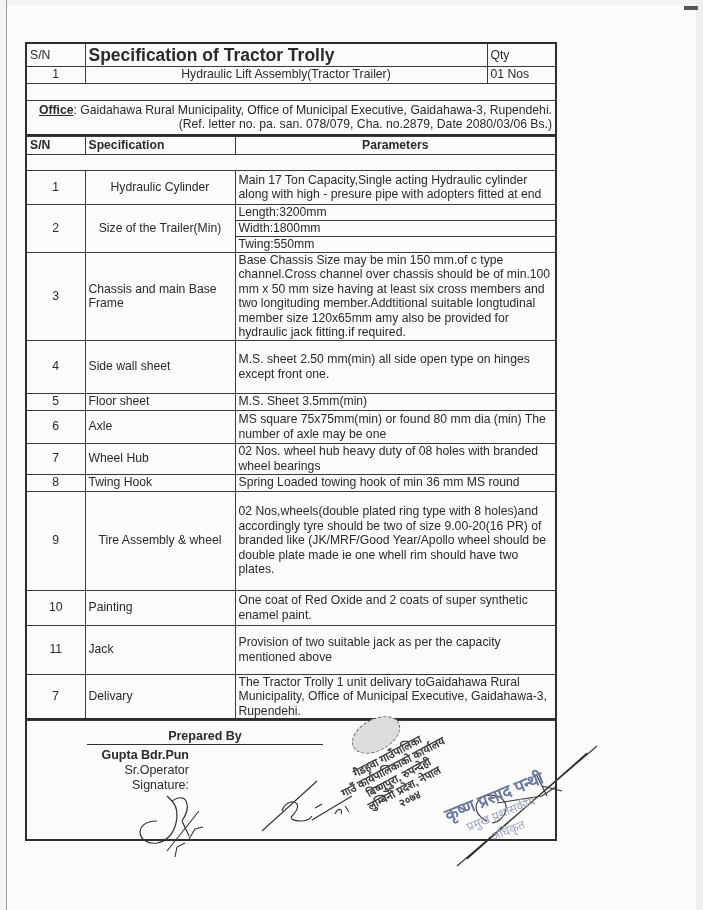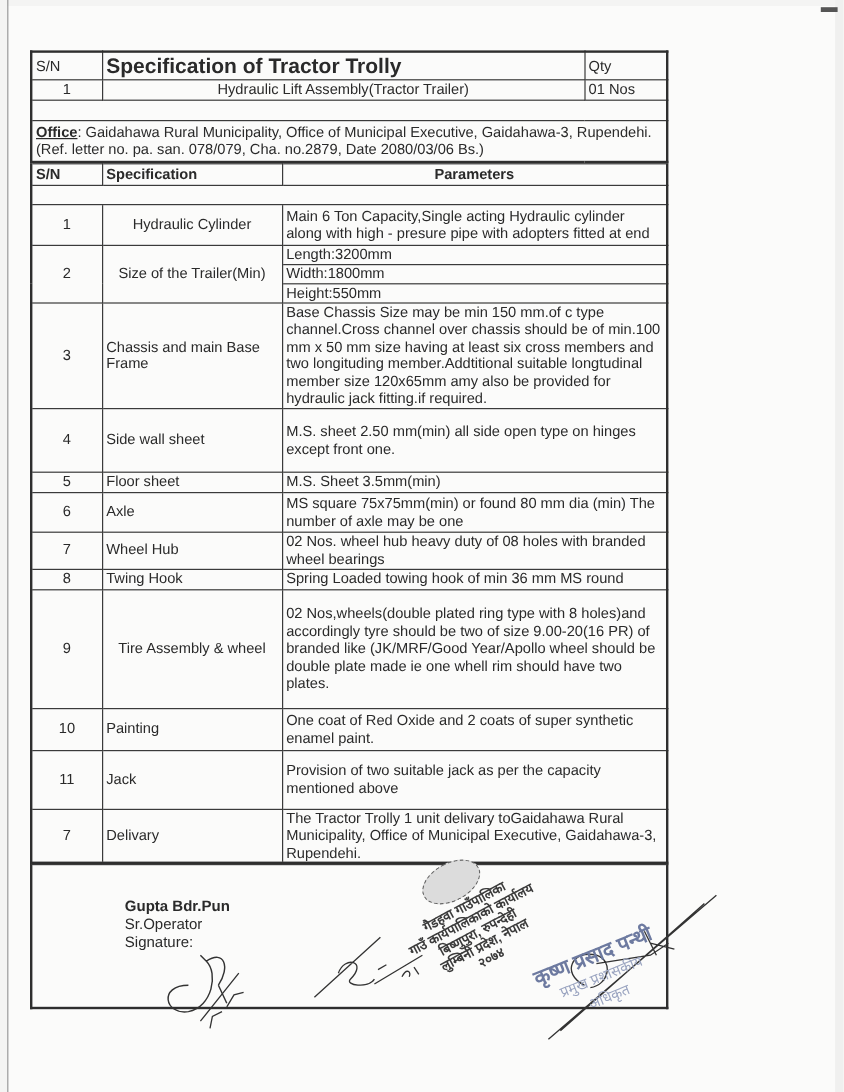--- a/index.html
+++ b/index.html
@@ -27,31 +27,31 @@
   }
   table { border-collapse: collapse; width: 100%; table-layout: fixed; }
   td, th {
     border: 1px solid #3a3a3a; padding: 0 3px; font-size: 12.2px; line-height: 14.5px;
     vertical-align: middle; font-weight: normal; text-align: left;
   }
   .outer { border: 2px solid #2e2e2e; }
   .title { font-size: 17.5px; font-weight: bold; line-height: 20px; }
   .center { text-align: center; }
   .bold { font-weight: bold; }
-  .office-row td { padding: 2px 3px; line-height: 14.5px; }
+  .office-row td { padding: 2px 3px; line-height: 14.5px; text-align: right; }
   .office-label { font-weight: bold; text-decoration: underline; }
 
   .prep {
     position: relative; height: 118px; border: 2px solid #2e2e2e; border-top: 1px solid #3a3a3a;
   }
   .prep-head {
     position: absolute; left: 60px; top: 8px; width: 236px; text-align: center;
     font-weight: bold; font-size: 12.5px; border-bottom: 1px solid #333; padding-bottom: 1px;
   }
-  .person { position: absolute; font-size: 12.5px; line-height: 15px; text-align: left; margin-left: 15px; }
+  .person { position: absolute; font-size: 12.5px; line-height: 15px; text-align: right; }
   .person .nm { font-weight: bold; }
   .p1 { left: 62px; top: 27px; width: 100px; }
   .p2 { left: 180px; top: 27px; width: 130px; }
 
   .stamp {
     position: absolute; left: 300px; top: -6px; width: 130px; height: 100px;
     color: #3b3b3b; font-size: 11px; font-weight: bold; transform: rotate(-28deg);
     text-align: center; line-height: 12px;
   }
   .stamp .emblem {
@@ -115,32 +115,32 @@
       <td class="bold">Specification</td>
       <td class="bold center">Parameters</td>
     </tr>
     <tr style="height:16px">
           <td colspan="3"></td>
         </tr>
 
     <tr style="height:34px">
       <td class="center">1</td>
       <td class="center">Hydraulic  Cylinder</td>
-      <td>Main 6 Ton Capacity,Single  acting Hydraulic cylinder along with high - presure pipe with adopters fitted at end</td>
+      <td>Main 17 Ton Capacity,Single  acting Hydraulic cylinder along with high - presure pipe with adopters fitted at end</td>
     </tr>
     <tr style="height:16px">
       <td rowspan="3" class="center">2</td>
       <td rowspan="3" class="center">Size of the Trailer(Min)</td>
       <td>Length:3200mm</td>
     </tr>
     <tr style="height:16px">
           <td>Width:1800mm</td>
         </tr>
     <tr style="height:16px">
-          <td>Height:550mm</td>
+          <td>Twing:550mm</td>
         </tr>
 
     <tr style="height:81px">
       <td class="center">3</td>
       <td>Chassis and main Base Frame</td>
       <td>Base  Chassis  Size may be min 150 mm.of c type channel.Cross channel over chassis should be of min.100 mm x 50 mm size having at least six cross members and two longituding member.Addtitional suitable longtudinal member size 120x65mm amy also be provided for hydraulic jack fitting.if required.</td>
     </tr>
     <tr style="height:53px">
       <td class="center">4</td>
       <td>Side wall sheet</td>
@@ -183,20 +183,21 @@
     </tr>
     <tr style="height:35px">
       <td class="center">7</td>
       <td>Delivary</td>
       <td>The Tractor Trolly 1 unit delivary  toGaidahawa Rural  Municipality, Office of Municipal Executive, Gaidahawa-3, Rupendehi.</td>
     </tr>
   </tbody>
     </table>
 
   <div class="prep">
+    <div class="prep-head">Prepared By</div>
 
     <div class="person p1">
       <div class="nm">Gupta Bdr.Pun</div>
       <div>Sr.Operator</div>
       <div>Signature:</div>
     </div>
 
     <svg class="sig" style="left:100px;top:60px" width="110" height="80">
       <path d="M30 40 C5 40 10 65 30 62 C50 58 55 30 45 20 L40 15 M45 20 C60 10 65 25 55 40 M55 40 L62 55" fill="none" stroke="#333" stroke-width="1.2"></path>
       <path d="M40 70 L72 30 M48 76 L50 66 L58 62 M62 58 L68 48 L76 46" fill="none" stroke="#333" stroke-width="1.1"></path>

